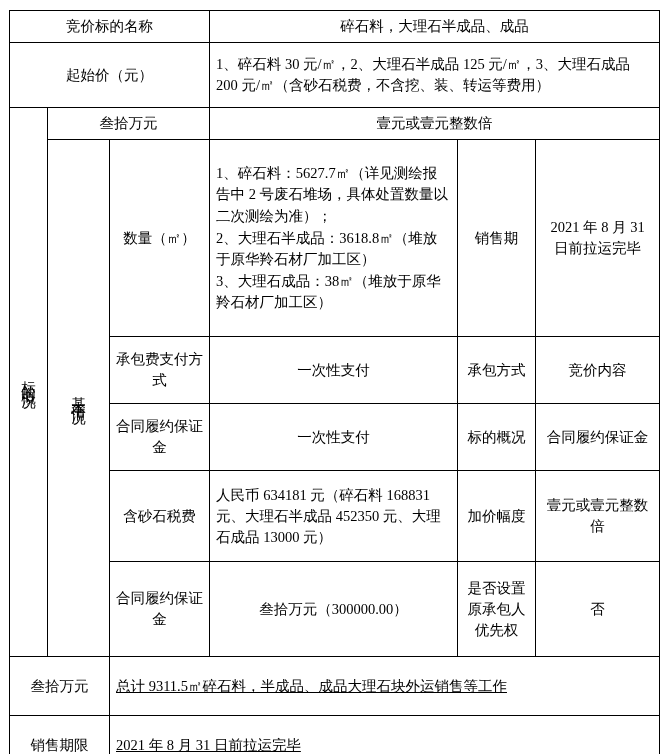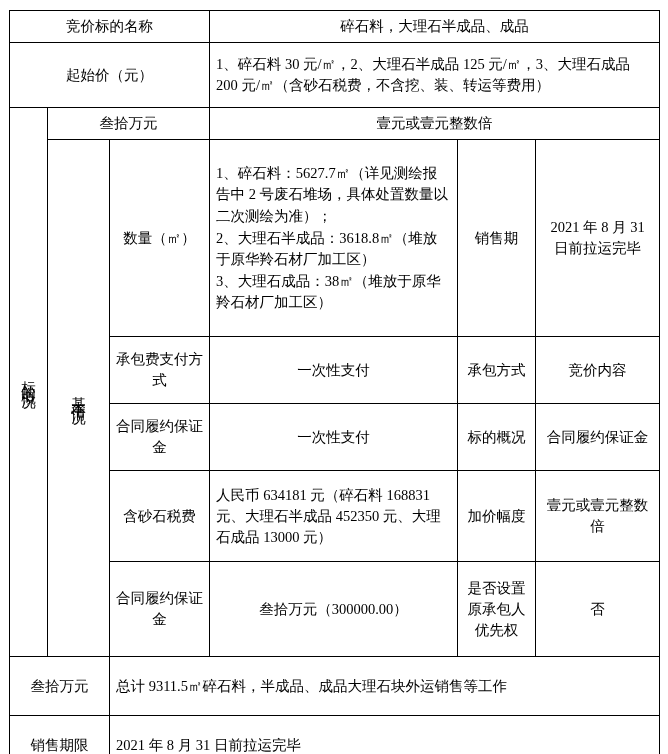--- a/index.html
+++ b/index.html
@@ -39,21 +39,21 @@
     writing-mode: vertical-rl;
     text-orientation: upright;
     letter-spacing: 5px;
     display: inline-block;
     line-height: 1.25;
   }
   .vert-wrap {
     text-align: center;
     padding: 2px 0;
   }
-  .pad-l { padding-left: 8px; }
+  .pad-l { padding-left: 8px; text-decoration: underline; }
   .cell-block { display: block; }
   .cell-block + .cell-block { margin-top: 1px; }
 </style>
 </head>
 <body>
 
 <div class="sheet">
   <table class="doc">
     <colgroup>
       <col style="width:38px">

